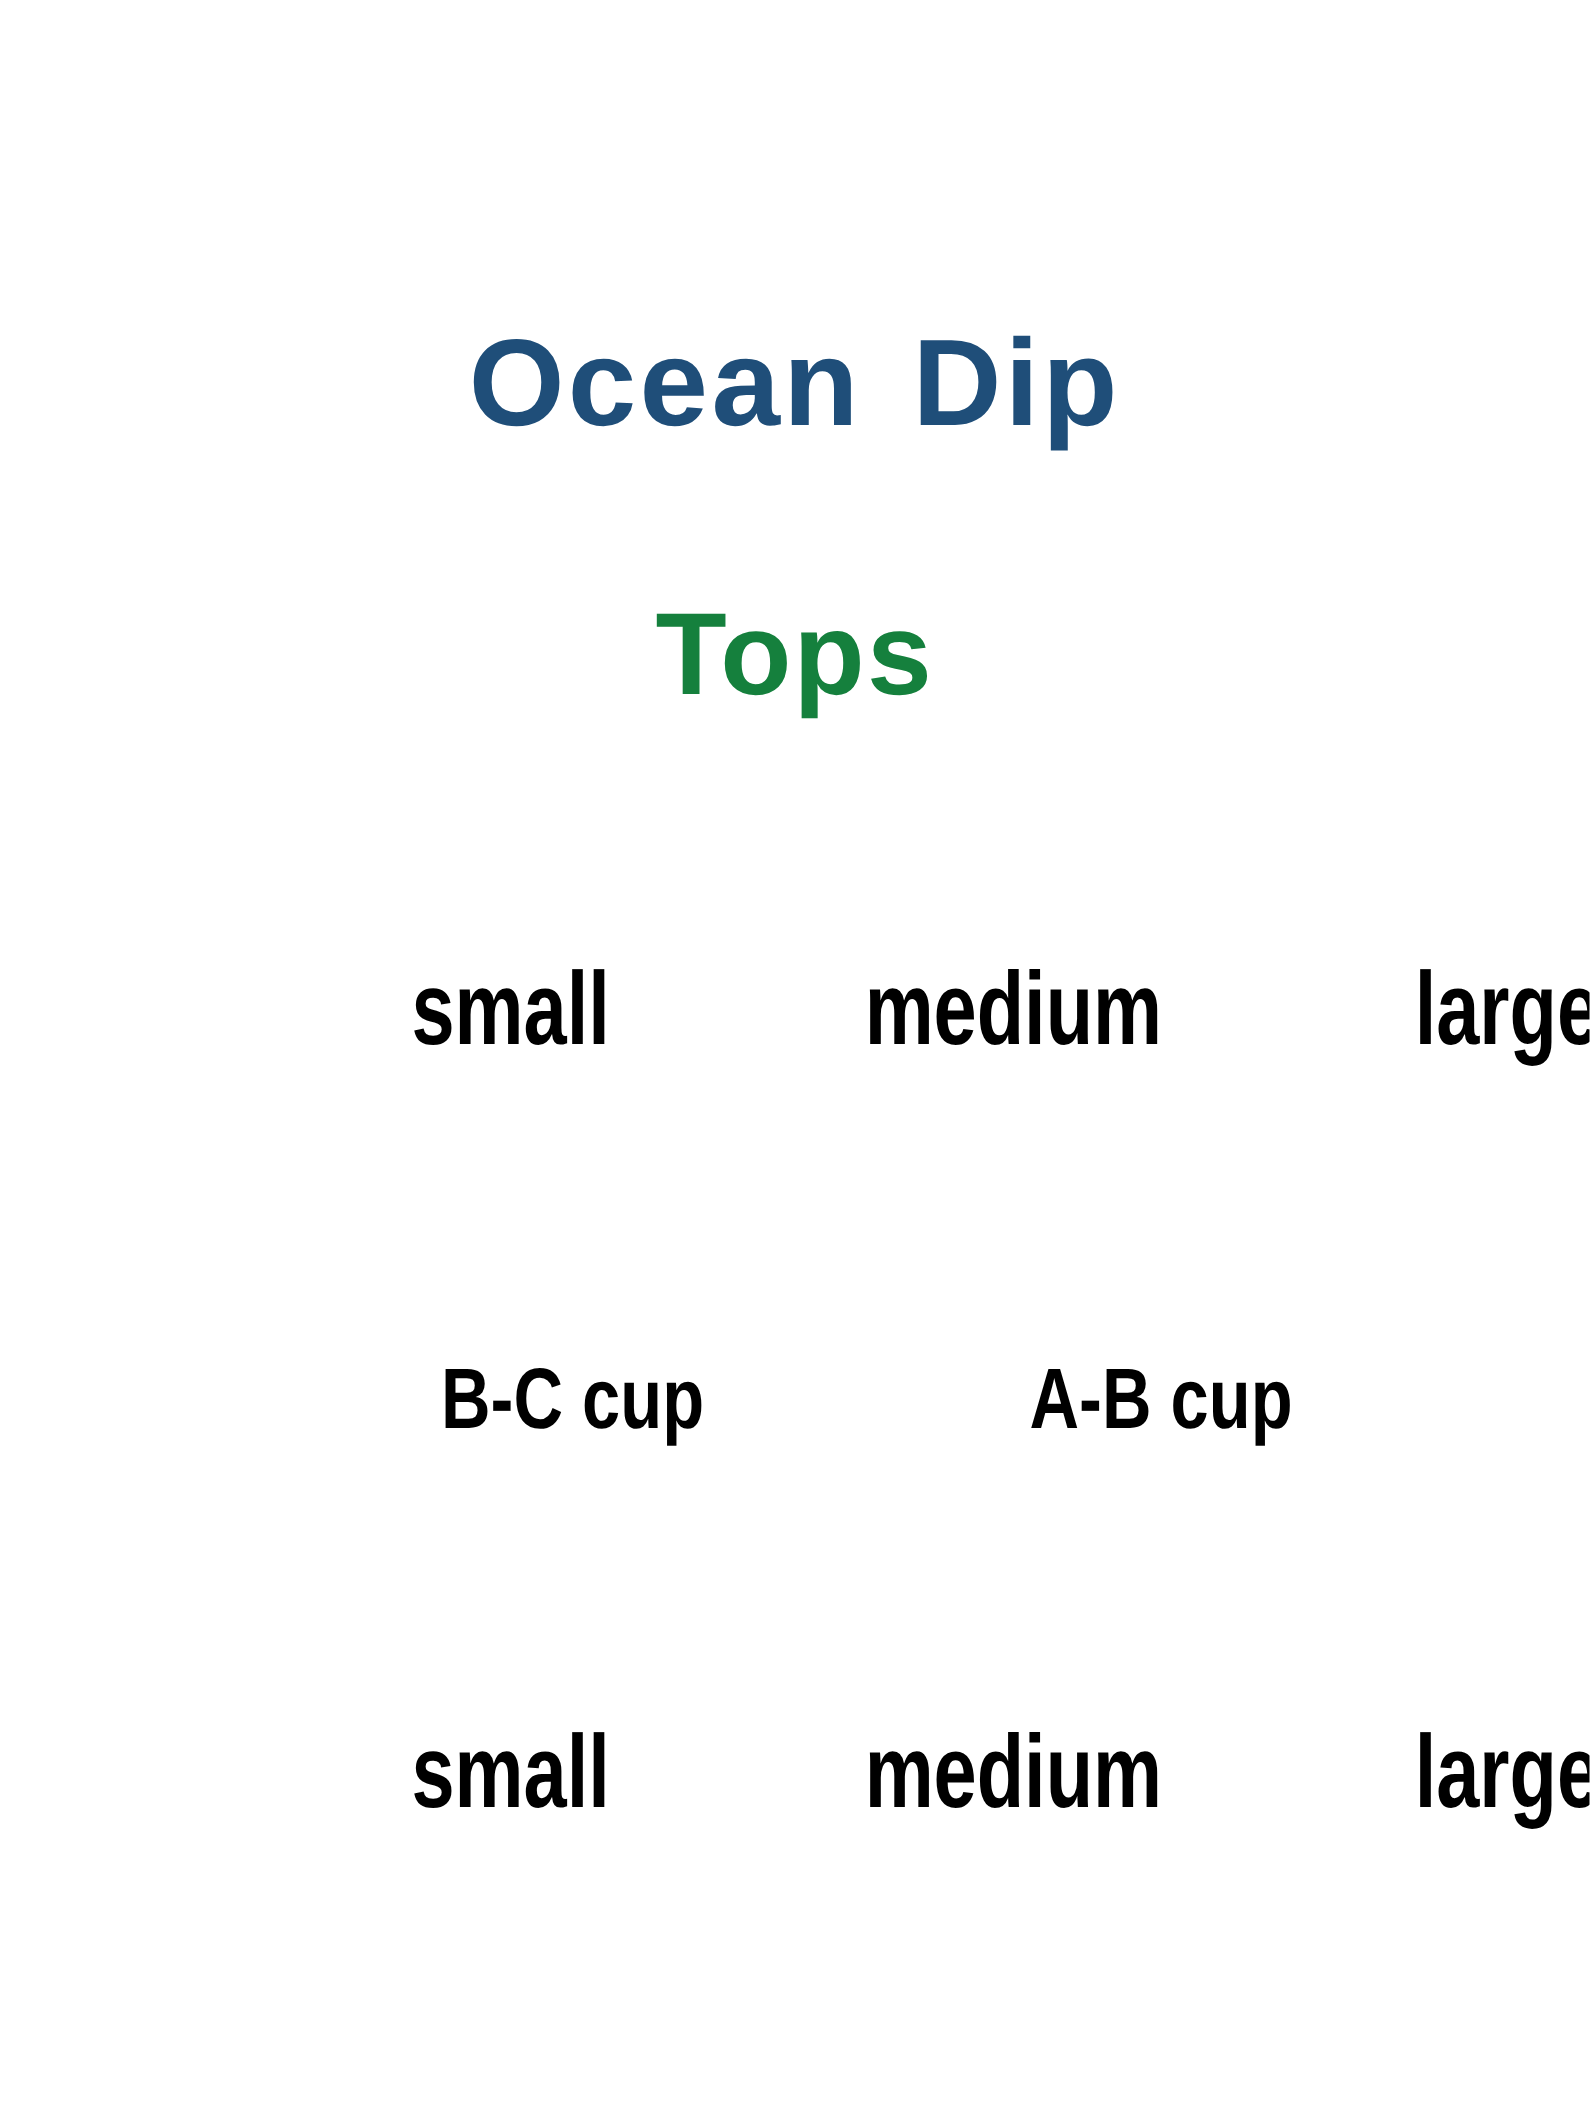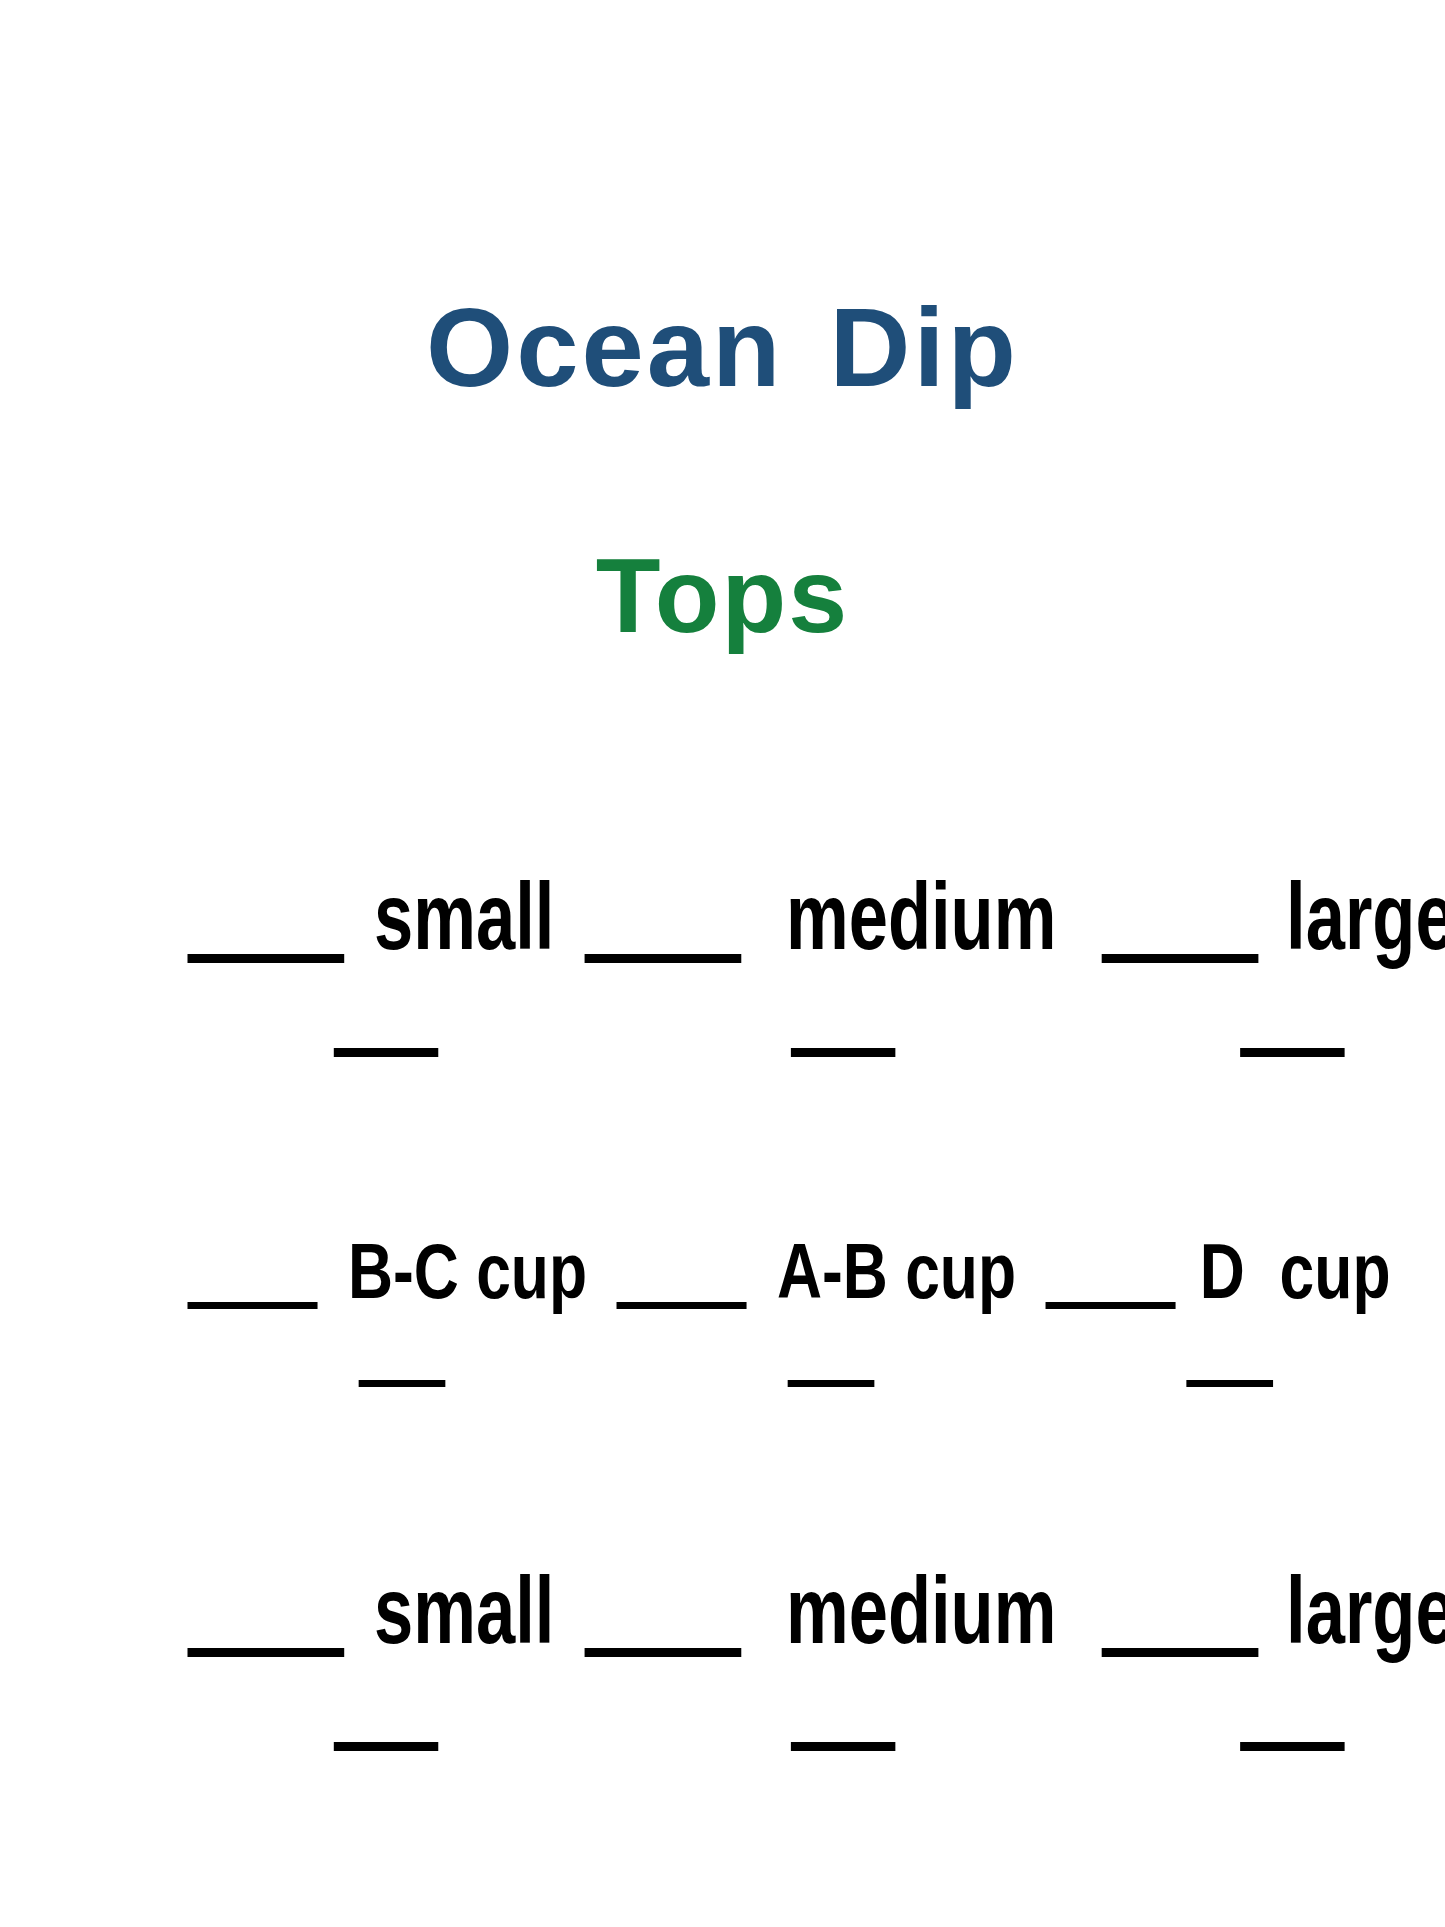--- a/index.html
+++ b/index.html
@@ -39,21 +39,20 @@
     letter-spacing: 2px;
     color: #15803d;
   }
   .section-heading.tops    { margin-top: 138px; }
   .section-heading.bottoms { margin-top: 150px; }
   .row3 {
     width: 1070px;
     margin: 0 auto;
     display: flex;
     align-items: center;
-    text-decoration: underline;
   }
   .row3 .cell {
     flex: 1 1 0;
     text-align: center;
     white-space: pre; 
   }
   
   .cond {
     display: inline-block;
     transform: scaleX(0.75);
@@ -95,23 +94,20 @@
     </div>
   </div>
 
   <div class="row3 details-row">
     <div class="cell">
       <span class="cond">B-C cup</span>
     </div>
     <div class="cell">
       <span class="cond">A-B cup</span>
     </div>
-    <div class="cell">
-      <span class="cond">D  cup</span>
-    </div>
   </div>
 
 
   <div class="row3 sizes-row bottoms-sizes">
     <div class="cell">
       <span class="cond">small</span>
     </div>
     <div class="cell">
       <span class="cond">medium</span>
     </div>

